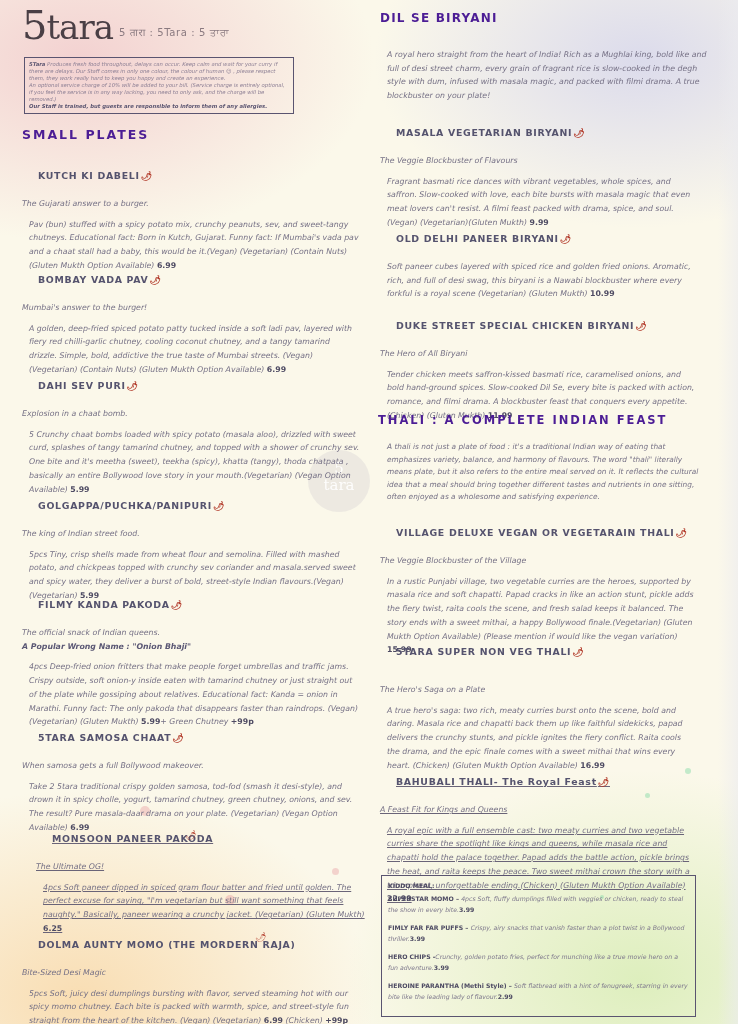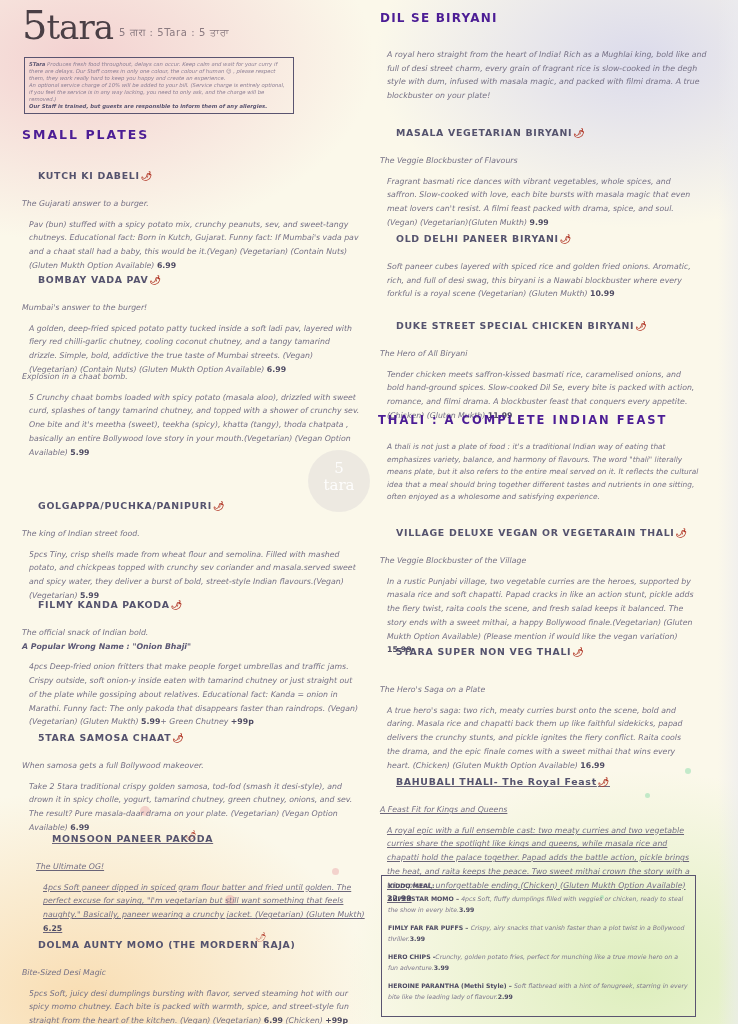--- a/index.html
+++ b/index.html
@@ -84,33 +84,34 @@
   <p class="desc"><span>Pav (bun) stuffed with a spicy potato mix, crunchy peanuts, sev, and sweet-tangy chutneys. Educational fact: Born in Kutch, Gujarat. Funny fact: If Mumbai's vada pav and a chaat stall had a baby, this would be it.(Vegan) (Vegetarian) (Contain Nuts) (Gluten Mukth Option Available) </span><span class="price">6.99</span></p>
 </div>
 
 <div class="item" style="left:22px;top:258px;width:345px;">
   <p class="item-name"><span>BOMBAY VADA PAV</span><span class="chili">🌶</span></p>
   <div class="tag">Mumbai's answer to the burger!</div>
   <p class="desc"><span>A golden, deep-fried spiced potato patty tucked inside a soft ladi pav, layered with fiery red chilli-garlic chutney, cooling coconut chutney, and a tangy tamarind drizzle. Simple, bold, addictive  the true taste of Mumbai streets. (Vegan) (Vegetarian) (Contain Nuts) (Gluten Mukth Option Available) </span><span class="price">6.99</span></p>
 </div>
 
 <div class="item" style="left:22px;top:364px;width:345px;">
+  <p class="item-name"><span>DAHI SEV PURI</span><span class="chili">🌶</span></p>
   <div class="tag">Explosion in a chaat bomb.</div>
   <p class="desc"><span>5 Crunchy chaat bombs loaded with spicy potato (masala aloo), drizzled with sweet curd, splashes of tangy tamarind chutney, and topped with a shower of crunchy sev. One bite and it's meetha (sweet), teekha (spicy), khatta (tangy), thoda chatpata , basically an entire Bollywood love story in your mouth.(Vegetarian) (Vegan Option Available) </span><span class="price">5.99</span></p>
 </div>
 
 <div class="item" style="left:22px;top:484px;width:345px;">
   <p class="item-name"><span>GOLGAPPA/PUCHKA/PANIPURI</span><span class="chili">🌶</span></p>
   <div class="tag">The king of Indian street food.</div>
   <p class="desc"><span>5pcs Tiny, crisp shells made from wheat flour and semolina. Filled with mashed potato, and chickpeas topped with crunchy sev coriander and masala.served sweet and spicy water, they deliver a burst of bold, street-style Indian flavours.(Vegan)(Vegetarian) </span><span class="price">5.99</span></p>
 </div>
 
 <div class="item" style="left:22px;top:583px;width:345px;">
   <p class="item-name"><span>FILMY KANDA PAKODA</span><span class="chili">🌶</span></p>
-  <div class="tag" style="margin-top:9px">The official snack of Indian bold.</div>
+  <div class="tag" style="margin-top:9px">The official snack of Indian queens.</div>
   <div class="bold-line">A Popular Wrong Name : "Onion Bhaji"</div>
   <p class="desc"><span>4pcs Deep-fried onion fritters that make people forget umbrellas and traffic jams. Crispy outside, soft onion-y inside  eaten with tamarind chutney or just straight out of the plate while gossiping about relatives. Educational fact: Kanda = onion in Marathi. Funny fact: The only pakoda that disappears faster than raindrops. (Vegan) (Vegetarian) (Gluten Mukth) </span><span class="price">5.99</span><span>+ Green Chutney </span><span class="price">+99p</span></p>
 </div>
 
 <div class="item" style="left:22px;top:716px;width:345px;">
   <p class="item-name"><span>5TARA  SAMOSA CHAAT</span><span class="chili">🌶</span></p>
   <div class="tag tight">When samosa gets a full Bollywood makeover.</div>
   <p class="desc"><span>Take 2 5tara traditional crispy golden samosa, tod-fod (smash it desi-style), and drown it in spicy cholle, yogurt, tamarind chutney, green chutney, onions, and sev. The result? Pure masala-daar drama on your plate. (Vegetarian) (Vegan Option Available) </span><span class="price">6.99</span></p>
 </div>
 

